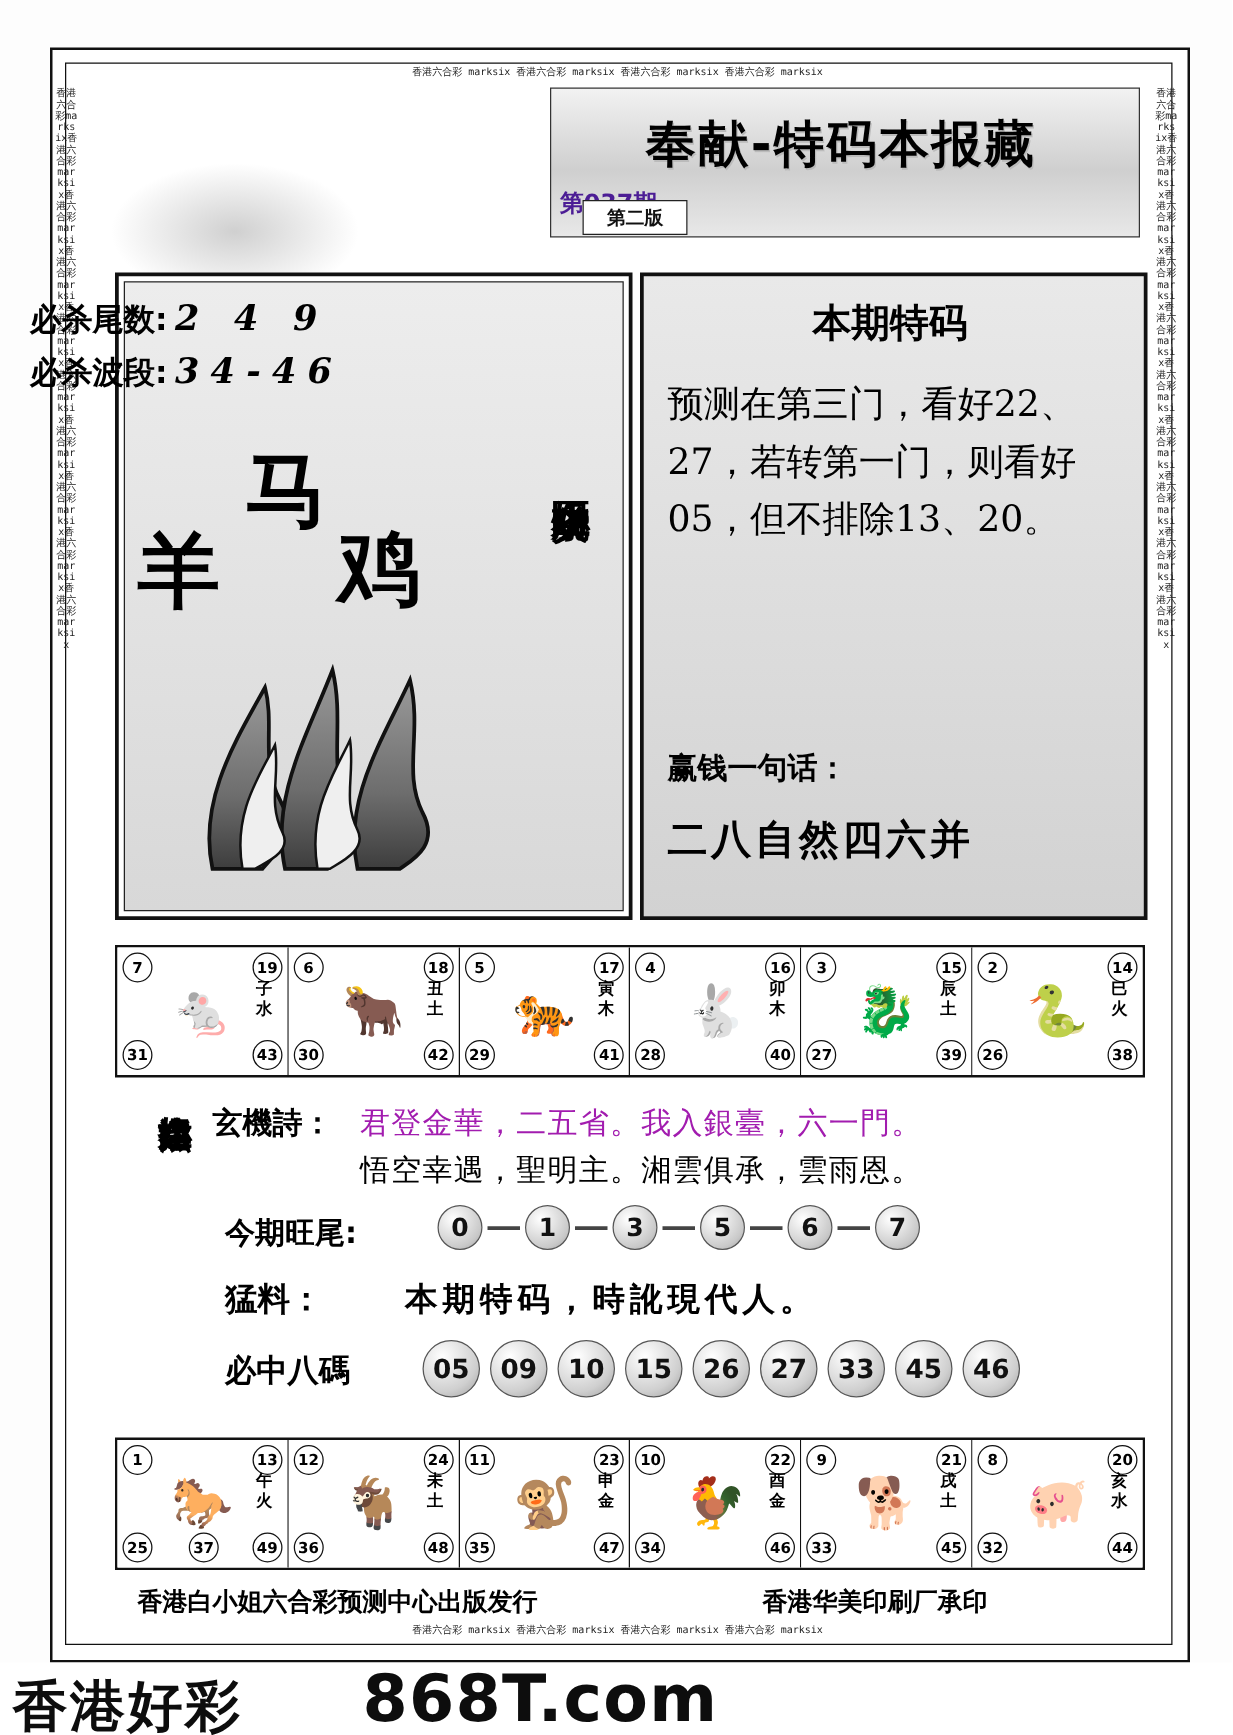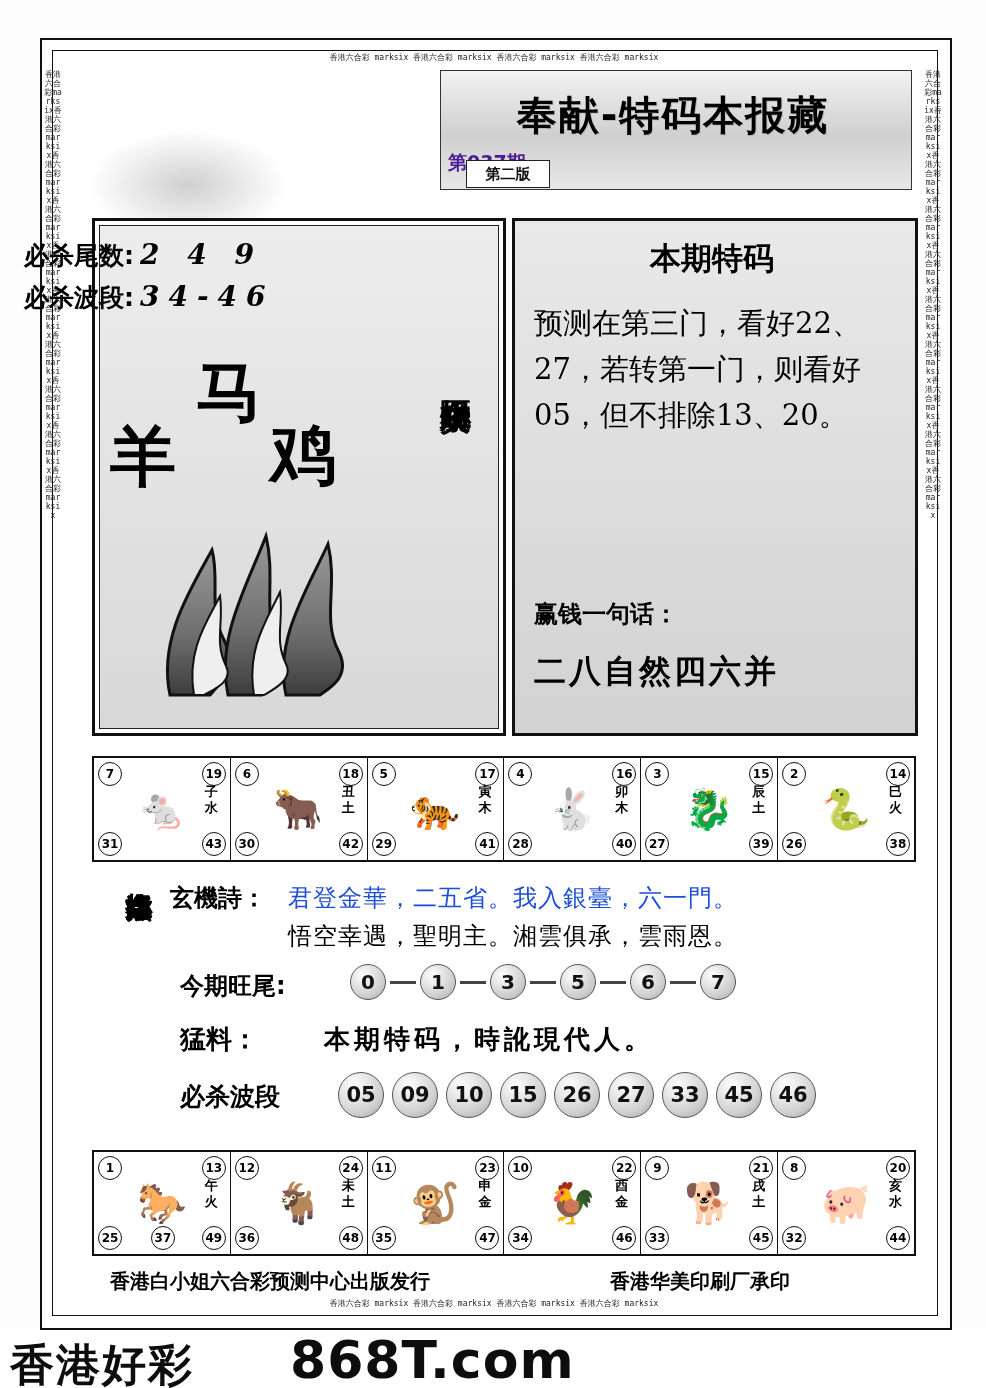--- a/index.html
+++ b/index.html
@@ -168,21 +168,21 @@
   .vert-title{
     position:absolute;left:6px;top:6px;width:56px;
     font-size:27px;font-weight:bold;line-height:30px;color:#000;
     writing-mode:vertical-rl;text-align:center;
   }
   .poem-label{
     position:absolute;left:78px;top:16px;font-size:24px;font-weight:bold;color:#000;
     font-family:"DejaVu Serif","Liberation Serif",serif;
   }
   .poem-l1{
-    position:absolute;left:196px;top:16px;font-size:24px;color:#1d4ed8;
+    position:absolute;left:196px;top:16px;font-size:24px;color:#a21caf;
     font-family:"DejaVu Serif","Liberation Serif",serif;letter-spacing:1px;
   }
   .poem-l2{
     position:absolute;left:196px;top:54px;font-size:24px;color:#000;
     font-family:"DejaVu Serif","Liberation Serif",serif;letter-spacing:1px;
   }
   .tail-label{
     position:absolute;left:88px;top:104px;font-size:24px;font-weight:bold;color:#000;
   }
   .tail-row{
@@ -370,21 +370,21 @@
         <div class="tail-ball">3</div>
         <div class="tail-dash"></div>
         <div class="tail-ball">5</div>
         <div class="tail-dash"></div>
         <div class="tail-ball">6</div>
         <div class="tail-dash"></div>
         <div class="tail-ball">7</div>
       </div>
     <div class="hot-label">猛料：</div>
     <div class="hot-text">本期特码，時訛現代人。</div>
-    <div class="eight-label">必杀波段</div>
+    <div class="eight-label">必中八碼</div>
     <div class="eight-row" id="eight-row">
         <div class="eight-ball">05</div>
         <div class="eight-ball">09</div>
         <div class="eight-ball">10</div>
         <div class="eight-ball">15</div>
         <div class="eight-ball">26</div>
         <div class="eight-ball">27</div>
         <div class="eight-ball">33</div>
         <div class="eight-ball">45</div>
         <div class="eight-ball">46</div>

